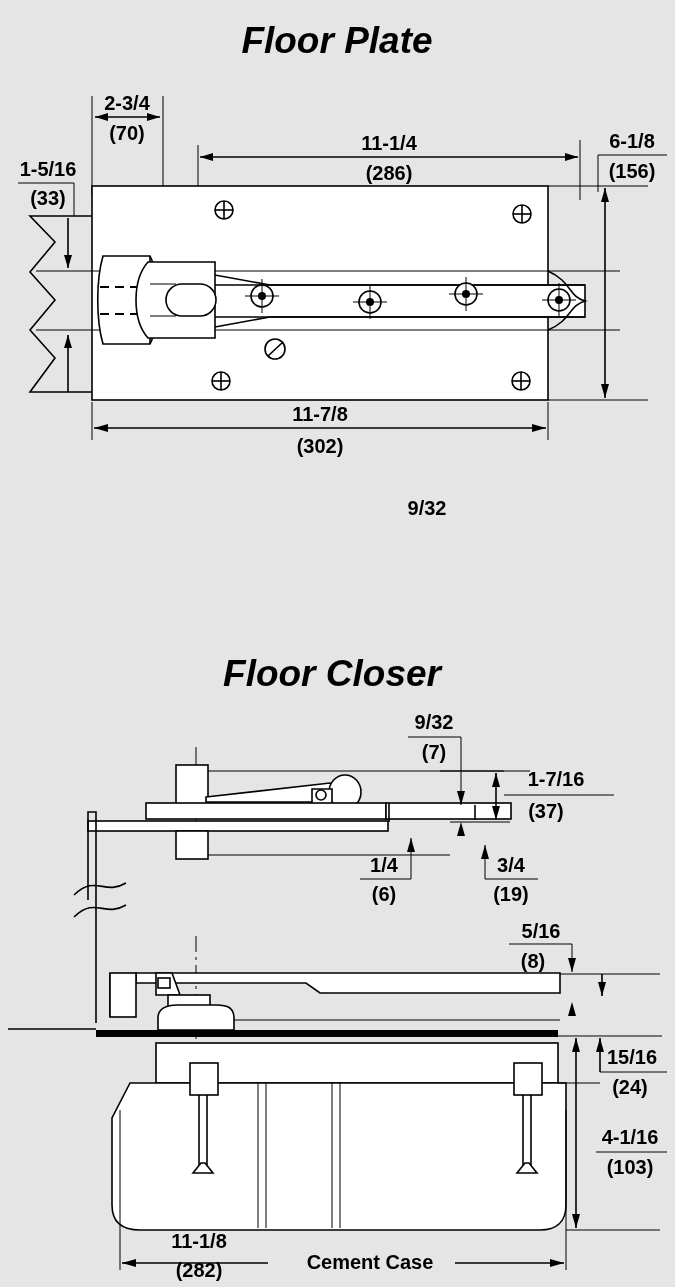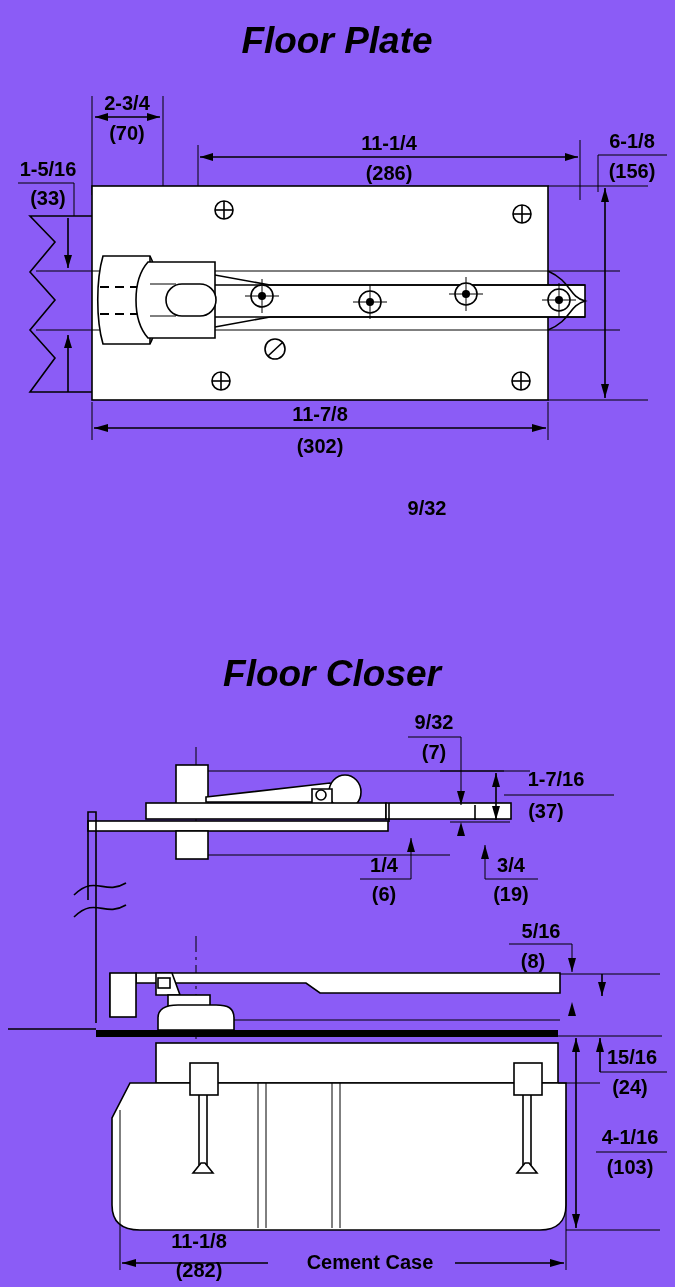--- a/index.html
+++ b/index.html
@@ -7,21 +7,21 @@
     padding: 0;
     background: #ffffff;
   }
   body {
     font-family: "Liberation Sans", sans-serif;
   }
   #page {
     position: relative;
     width: 675px;
     height: 1287px;
-    background: #8b5cf6;
+    background: #e5e5e5;
     overflow: hidden;
   }
   svg.dwg {
     position: absolute;
     left: 0;
     top: 0;
     width: 675px;
     height: 1287px;
   }
   .ttl {

